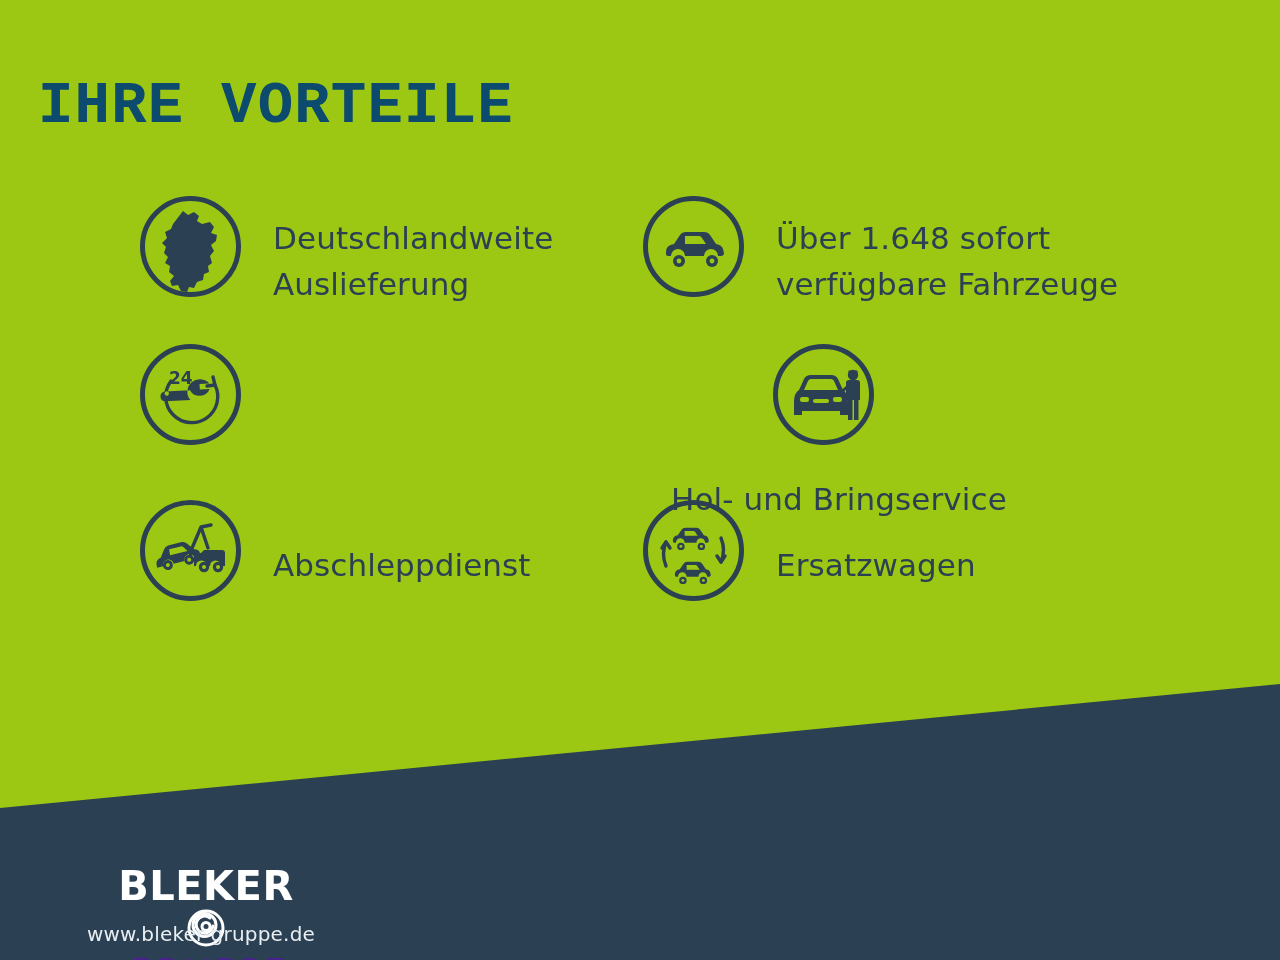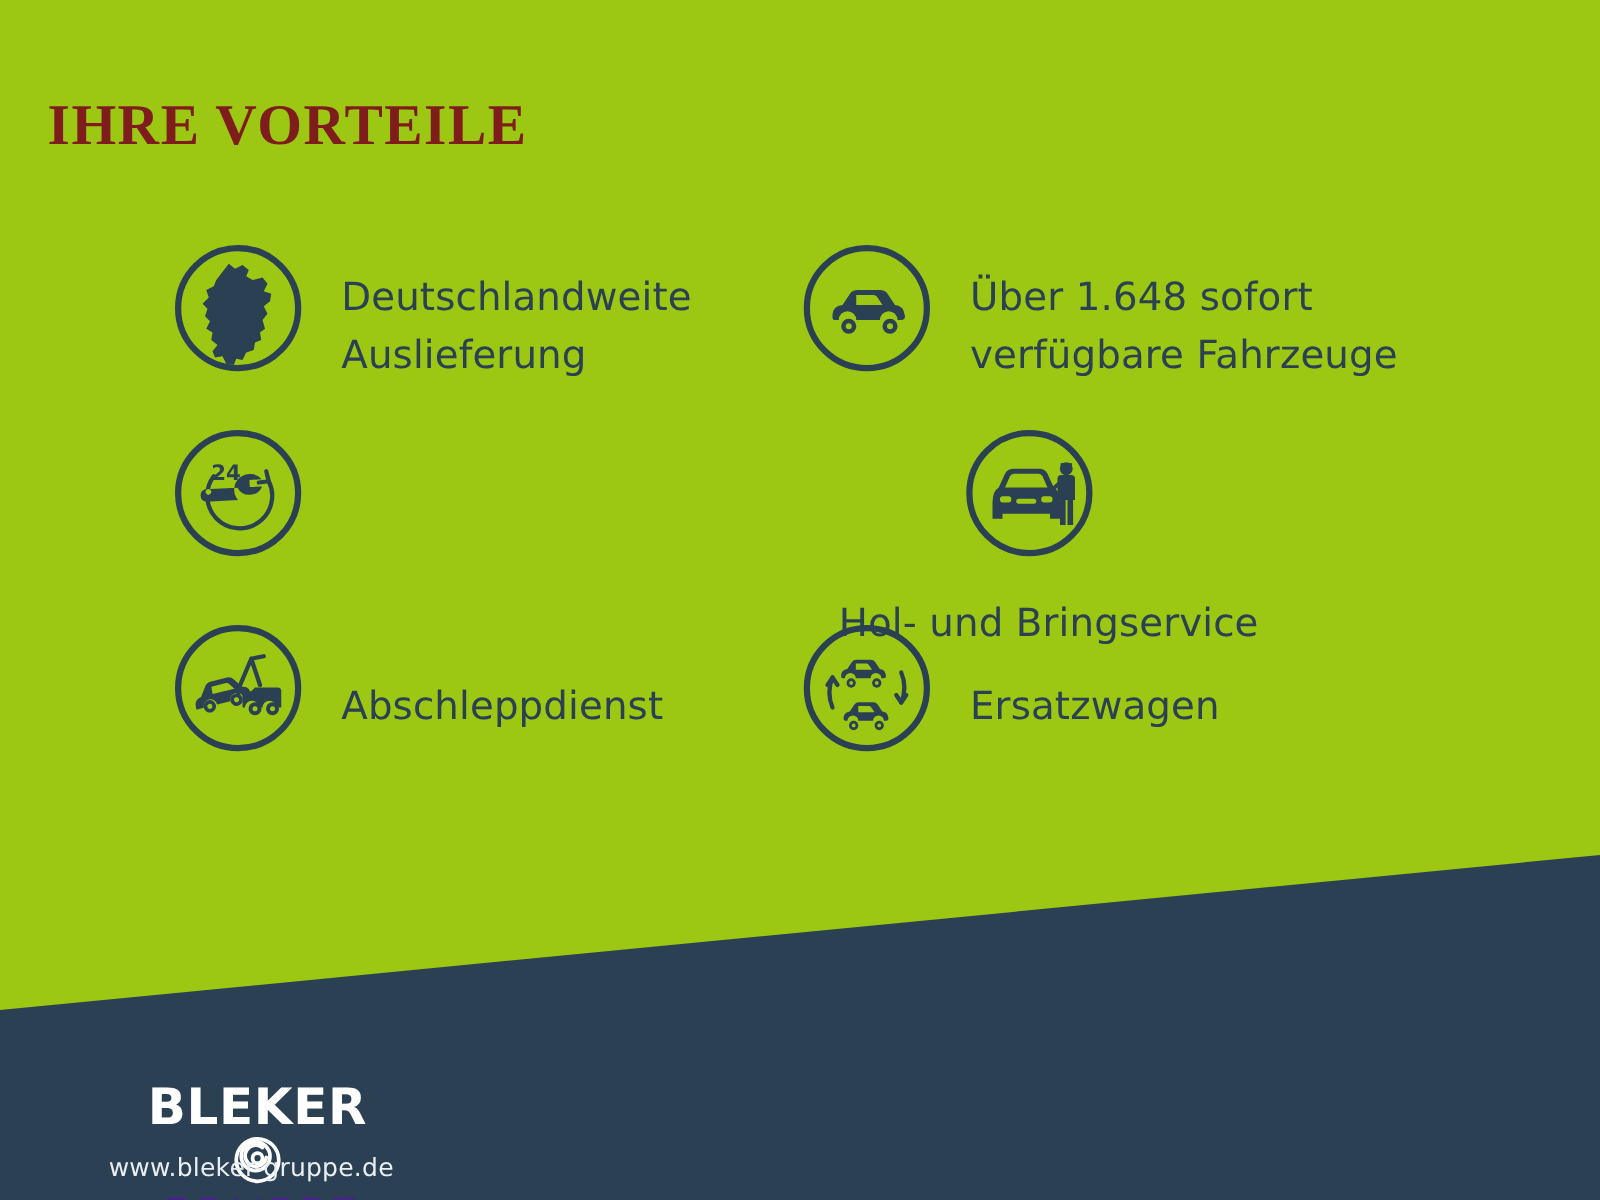--- a/index.html
+++ b/index.html
@@ -34,25 +34,25 @@
     height: 960px;
     background: #2c4053;
     clip-path: polygon(0 808px, 1280px 684px, 1280px 960px, 0 960px);
   }
 
   
   .headline {
     position: absolute;
     left: 38px;
     top: 76px;
-    font-size: 46px;
+    font-size: 59px;
     font-weight: bold;
     letter-spacing: 1.2px;
-    color: #7f1d1d;
-    font-family: Liberation Serif, serif;
+    color: #0c4a6e;
+    font-family: Liberation Mono, monospace;
     line-height: 1.05;
     white-space: nowrap;
   }
 
   
   .benefits {
     position: absolute;
     left: 0;
     top: 186px;
     width: 1280px;

